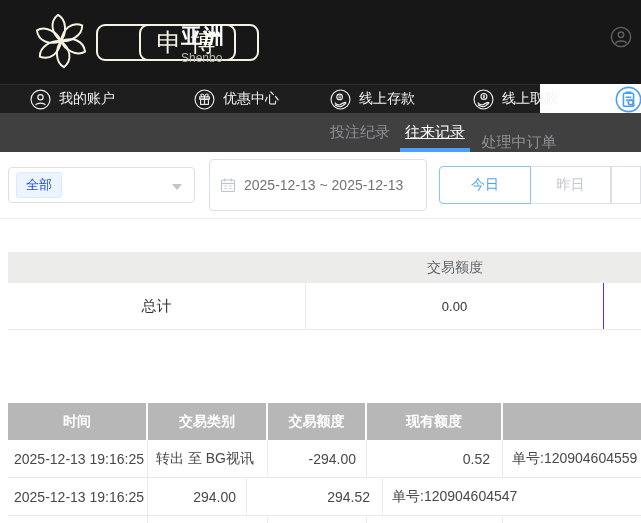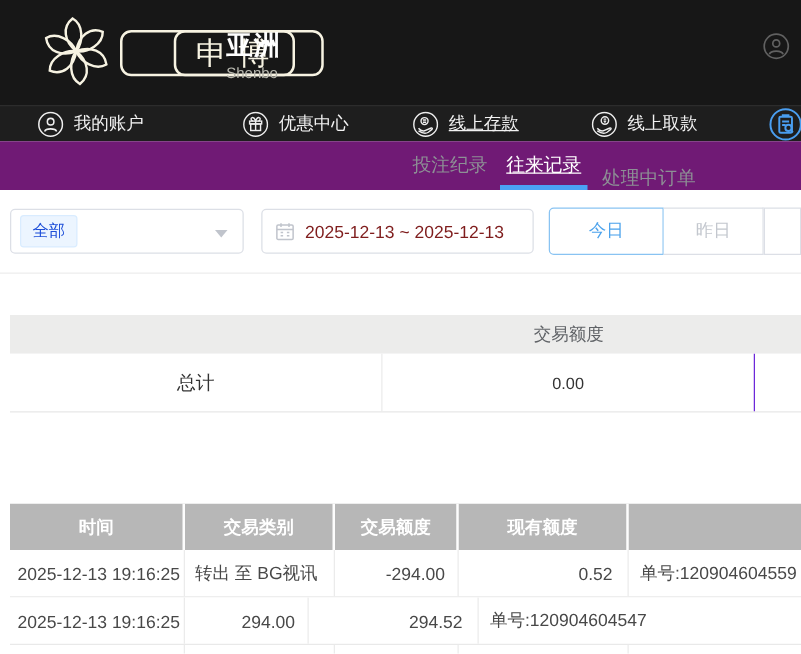--- a/index.html
+++ b/index.html
@@ -18,41 +18,41 @@
     border:2px solid #f7f3e2; border-radius:9px; color:#f7f3e2;
     font-size:25px; display:flex; align-items:center; justify-content:center;
   }
   .char-box.c1 { left:96px; }
   .char-box.c2 { left:139px; }
   .brand-right { position:absolute; left:181px; top:22px; }
   .brand-region { color:#ffffff; font-size:21px; font-weight:bold; letter-spacing:1px; }
   .brand-sub { color:#b9b9b0; font-size:12px; margin-top:1px; }
   .avatar-wrap { position:absolute; right:9px; top:26px; width:22px; height:22px; cursor:pointer; }
   
-  .nav-band { position:absolute; top:84px; left:0; width:641px; height:29px; background:#1e1e1e; border-top:1px solid #2c2c2c; }
+  .nav-band { position:absolute; top:84px; left:0; width:540px; height:29px; background:#1e1e1e; border-top:1px solid #2c2c2c; }
   .nav-item { position:absolute; top:0; height:28px; display:flex; align-items:center; gap:8px; color:#f2f2f2; font-size:14px; cursor:pointer; white-space:nowrap; }
   .nav-item.n1 { left:30px; }
   .nav-item.n2 { left:194px; }
-  .nav-item.n3 { left:330px;text-decoration:underline; }
+  .nav-item.n3 { left:330px; }
   .nav-item.n4 { left:473px; }
   .records-blue { position:absolute; top:1px; left:615px; }
   
-  .tab-band { position:absolute; top:113px; left:0; width:641px; height:39px; background:#701a75; }
+  .tab-band { position:absolute; top:113px; left:0; width:641px; height:39px; background:#404040; }
   .tab { position:absolute; top:0; height:39px; display:flex; align-items:center; justify-content:center; color:#8d9095; font-size:15px; cursor:pointer; }
   .tab.t1 { left:325px; width:70px; }
   .tab.t2 { left:400px; width:70px;text-decoration:underline; }
   .tab.t3 { left:478px; width:82px;align-items:flex-end; }
   .tab.active { color:#ffffff; }
   .tab.active::after { content:""; position:absolute; left:0; bottom:0; width:100%; height:4px; background:#4aa0f5; }
   
   .filter-row { position:absolute; top:152px; left:0; width:641px; height:67px; background:#fff; border-bottom:1px solid #ededed; display:flex; align-items:center; padding-left:8px; }
   .select-box { position:relative; width:200px; height:36px; border:1px solid #dcdfe6; border-radius:4px; display:flex; align-items:center; padding-left:7px; cursor:pointer; background:#fff; }
   .tag { background:#ecf5ff; border:1px solid #d9ecff; color:#1d4ed8; font-size:13px; padding:3px 9px; border-radius:3px; }
   .caret { position:absolute; right:12px; top:16px; width:0; height:0; border-left:5px solid transparent; border-right:5px solid transparent; border-top:6px solid #c0c4cc; }
-  .date-box { margin-left:14px; width:233px; height:36px; border:1px solid #dcdfe6; border-radius:4px; display:flex; align-items:center; padding-left:10px; gap:8px; color:#7f1d1d; font-size:14px; cursor:pointer; background:#fff; white-space:nowrap; }
+  .date-box { margin-left:14px; width:233px; height:52px; border:1px solid #dcdfe6; border-radius:4px; display:flex; align-items:center; padding-left:10px; gap:8px; color:#737373; font-size:14px; cursor:pointer; background:#fff; white-space:nowrap; }
   .btn-group { margin-left:12px; display:flex; }
   .qbtn { height:38px; background:#fff; font-size:14px; cursor:pointer; font-family:"Liberation Sans",sans-serif; }
   .qbtn.today { width:92px; border:1px solid #89c3f2; color:#4da3ec; border-radius:4px 0 0 4px; }
   .qbtn.yest { width:80px; border:1px solid #dcdfe6; border-left:none; color:#c3c7ce; }
   .qbtn.stub { width:30px; border:1px solid #dcdfe6; border-left:1px solid #dcdfe6; }
   
   .summary-table { position:absolute; top:252px; left:8px; width:746px; }
   .s-head { display:flex; height:31px; background:#ececeb; align-items:center; }
   .s-body { display:flex; height:47px; background:#fff; border-bottom:1px solid #e8e8e8; align-items:center; }
   .s-c1 { width:298px; text-align:center; }

